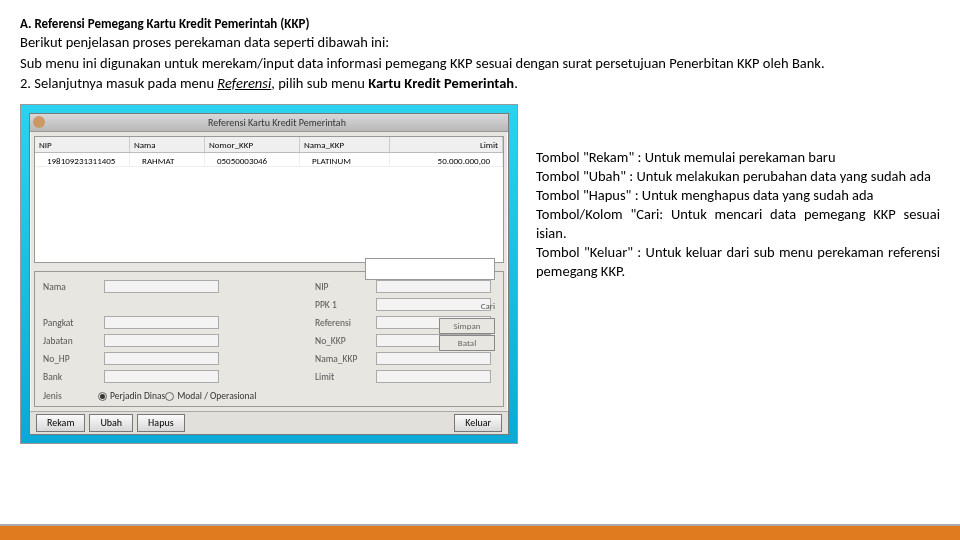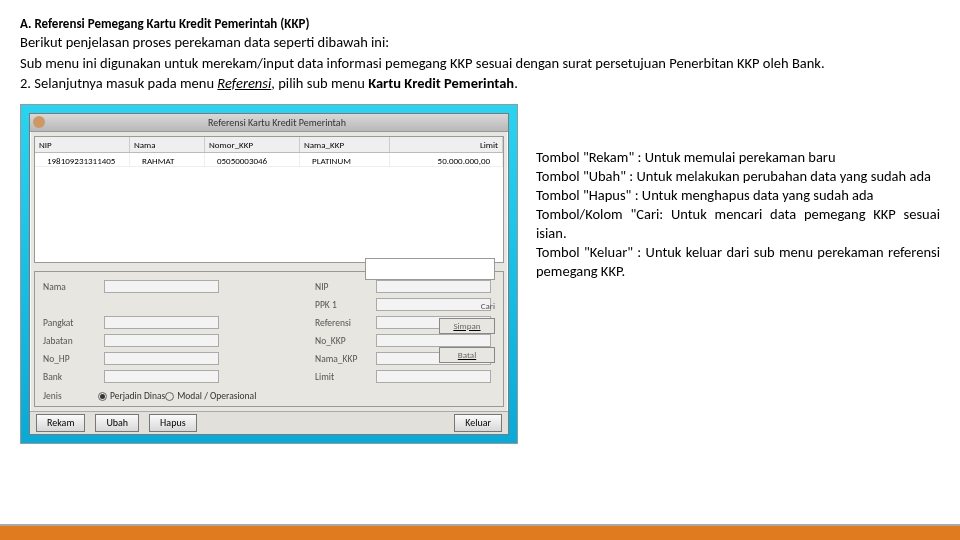--- a/index.html
+++ b/index.html
@@ -27,23 +27,23 @@
   .cari-lbl{position:absolute; right:8px; top:28px; font-size:9px; color:#555;}
   .frow{display:flex; align-items:center; height:18px; gap:6px;}
   .frow .lab{width:55px; color:#555;}
   .frow .lab2{width:55px; color:#555; margin-left:90px;}
   .frow .inp{height:13px; flex:0 0 115px; border:1px solid #aaa; background:#f3f3f3;}
   .frow .inp2{height:13px; flex:0 0 115px; border:1px solid #aaa; background:#f3f3f3;}
   .radio-row{display:flex;align-items:center;margin-top:4px;font-size:9.5px;color:#333;}
   .radio-row .lab{width:55px;color:#555;}
   .rdo{width:9px;height:9px;border:1px solid #666;border-radius:50%;display:inline-block;vertical-align:middle;margin-right:3px;position:relative;}
   .rdo.checked::after{content:"";position:absolute;width:5px;height:5px;background:#333;border-radius:50%;left:1px;top:1px;}
-  .side-btns{position:absolute;right:8px;top:46px;display:flex;flex-direction:column;gap:13px;text-decoration:underline;}
+  .side-btns{position:absolute;right:8px;top:46px;display:flex;flex-direction:column;gap:1px;}
   .sbtn{width:56px;height:16px;font-size:9px;background:#e8e6e0;border:1px solid #888;text-align:center;line-height:14px;color:#666;}
-  .bottom-bar{height:26px;border-top:1px solid #aaa;display:flex;align-items:center;padding:0 6px;gap:10px;background:#e2e0da;}
+  .bottom-bar{height:26px;border-top:1px solid #aaa;display:flex;align-items:center;padding:0 6px;gap:4px;background:#e2e0da;}
   .bbtn{height:18px;font-size:10px;padding:0 10px;border:1px solid #777;background:linear-gradient(#fafafa,#d8d8d8);line-height:16px;}
   .bbtn-r{margin-left:auto;}
   .explain { flex: 1; font-size: 14.5px; line-height: 1.32; padding-top: 44px; text-align: justify;}
   .explain p{margin-bottom:0px;}
   .footer-bar{position:absolute;left:0;bottom:0;width:100%;height:14px;background:#e07b1f;}
   .footer-line{position:absolute;left:0;bottom:14px;width:100%;height:2px;background:#aaa;}
 </style>
 </head>
 <body>
 

